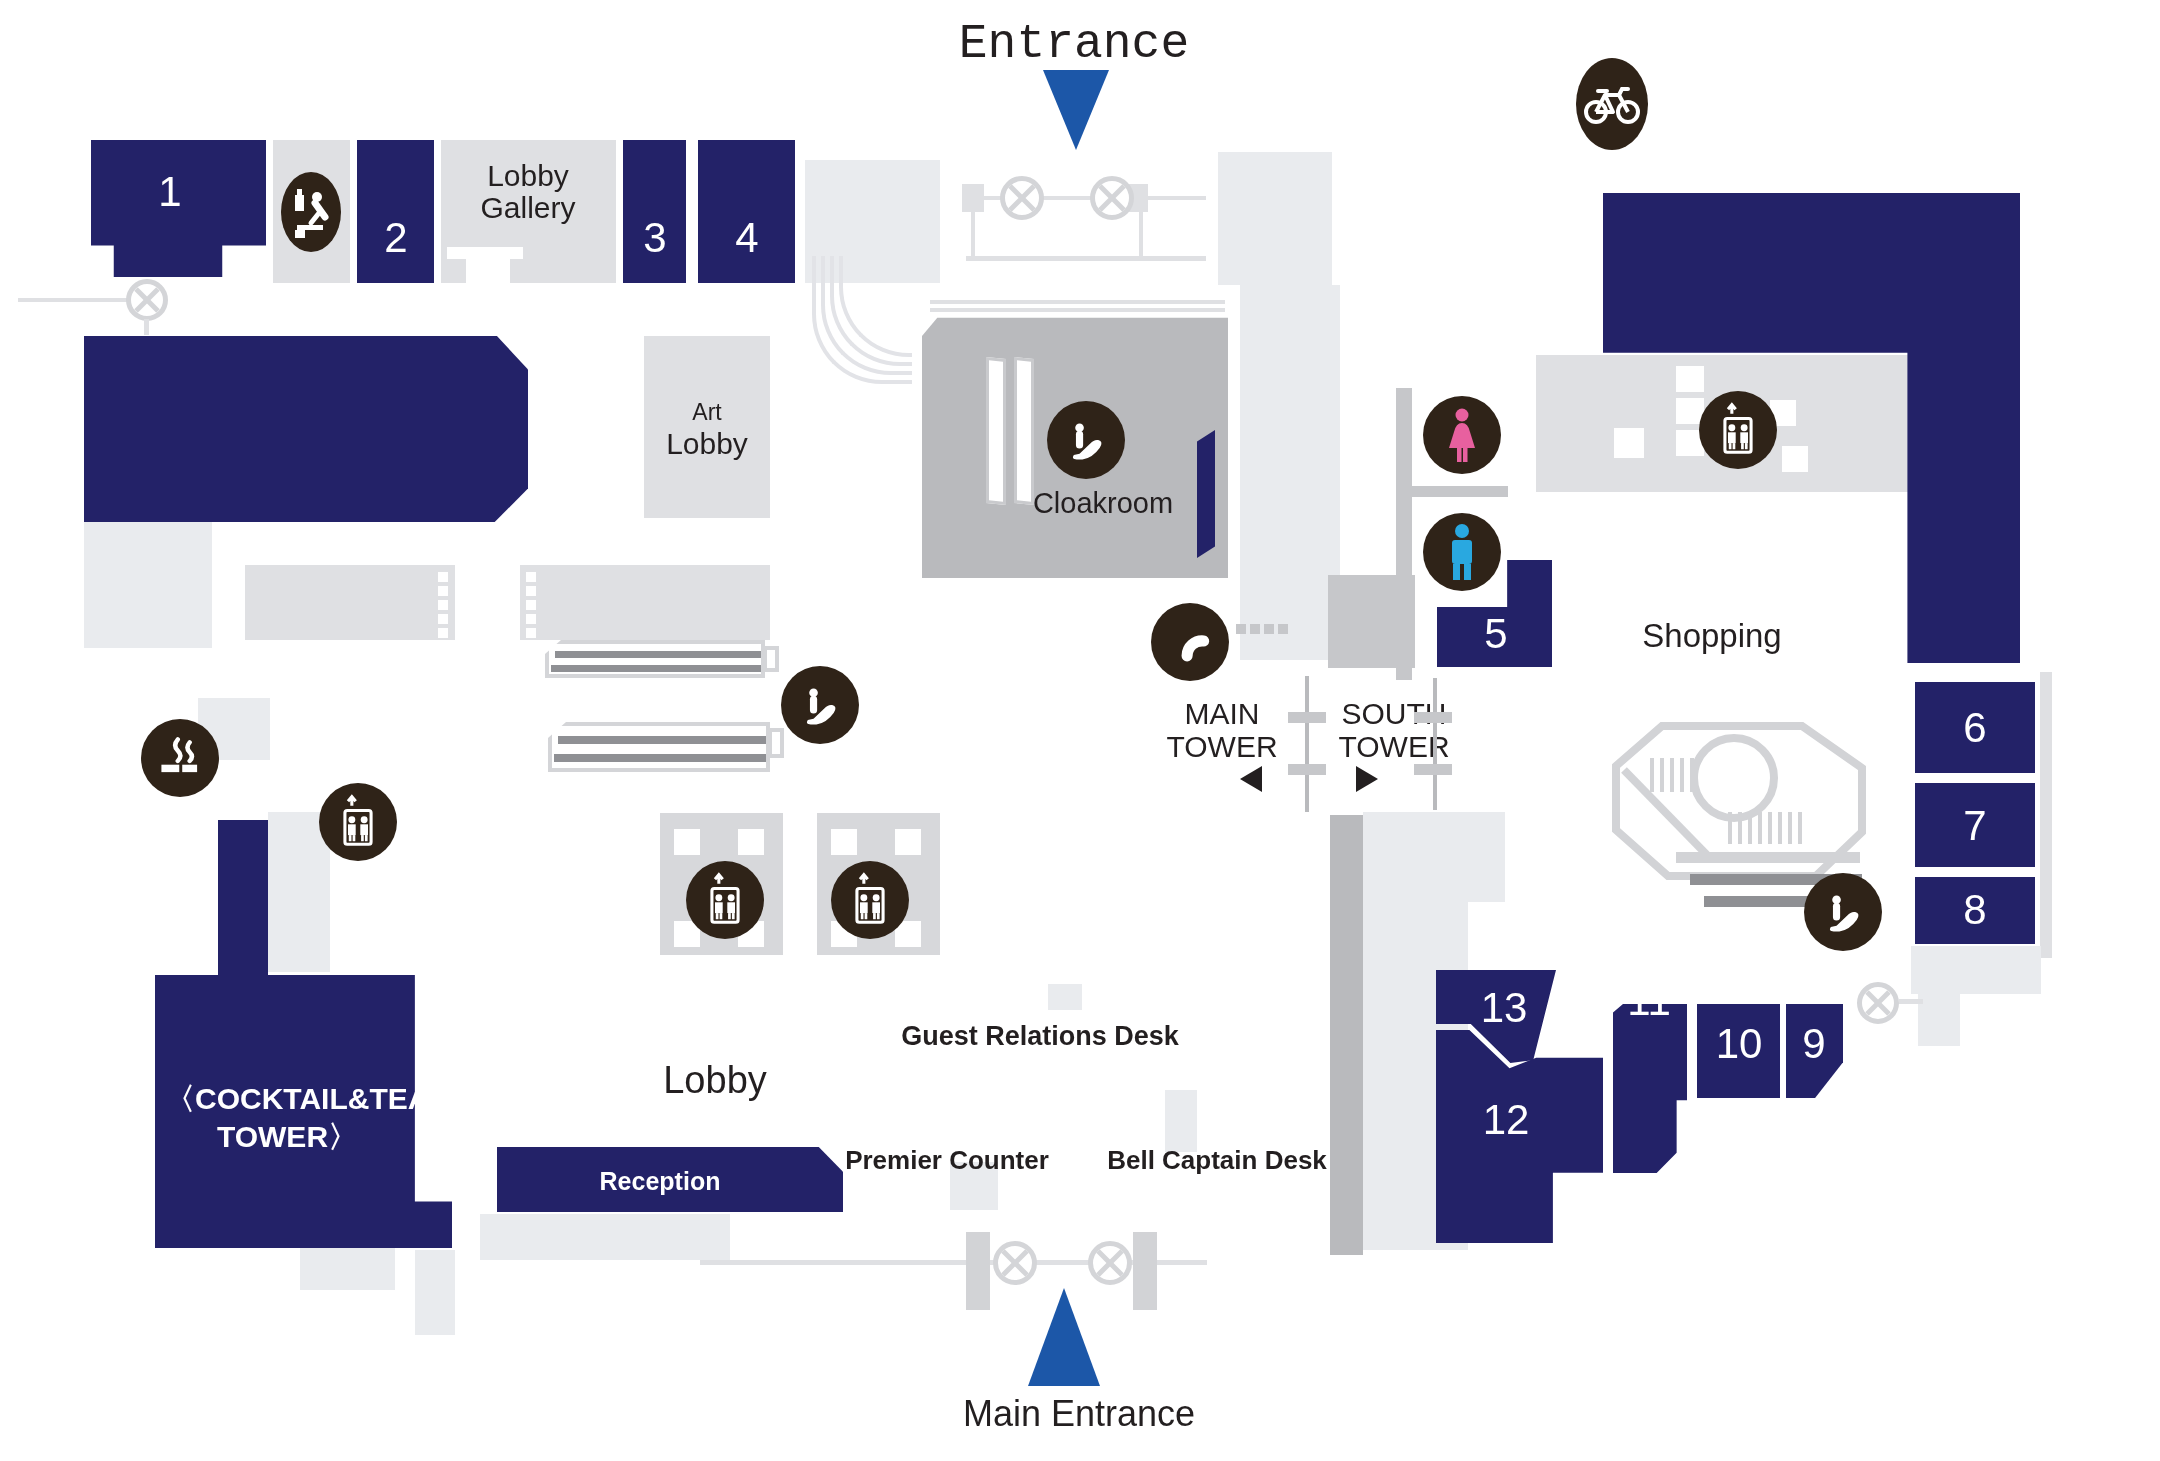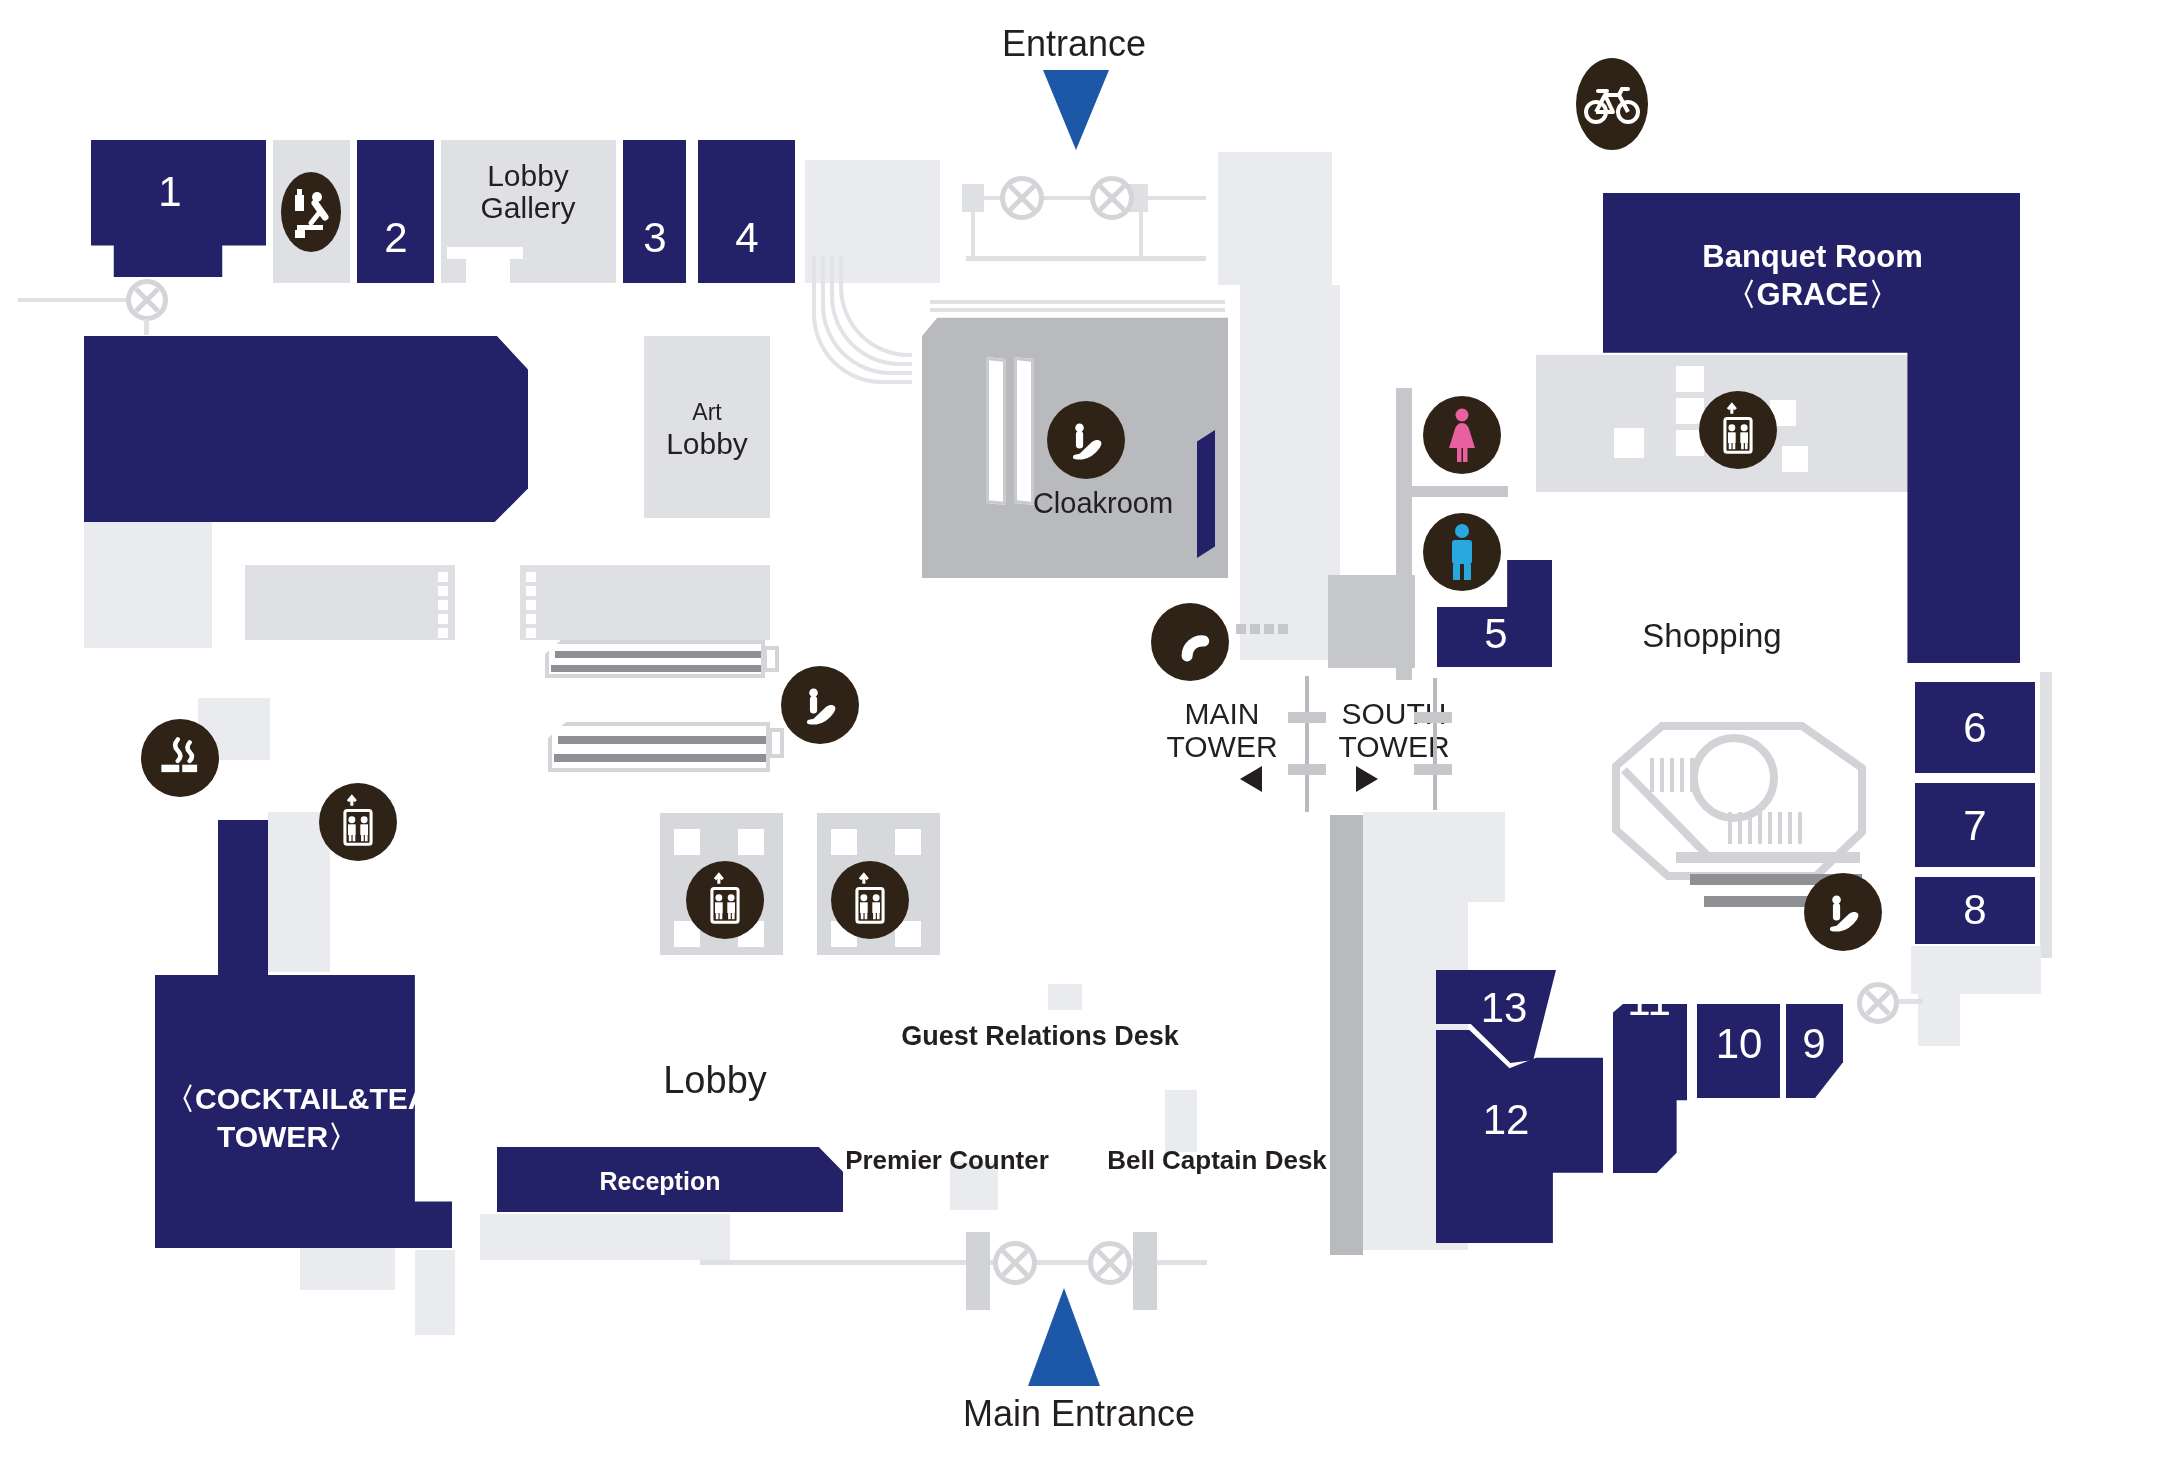--- a/index.html
+++ b/index.html
@@ -95,21 +95,21 @@
 
   <div class="abs s2" style="left:2040px;top:672px;width:12px;height:286px;"></div>
   <div class="abs s1" style="left:1911px;top:946px;width:130px;height:48px;"></div>
   <div class="abs s1" style="left:1918px;top:968px;width:42px;height:78px;"></div>
 
   <div class="abs s5" style="left:1236px;top:624px;width:10px;height:10px;"></div>
   <div class="abs s5" style="left:1250px;top:624px;width:10px;height:10px;"></div>
   <div class="abs s5" style="left:1264px;top:624px;width:10px;height:10px;"></div>
   <div class="abs s5" style="left:1278px;top:624px;width:10px;height:10px;"></div>
 
-  <div class="abs lbl" style="left:1074px;top:44px;font-size:36px;">Entrance</div>
+  <div class="abs lbl" style="left:1074px;top:44px;font-size:48px;font-family:Liberation Mono, monospace;">Entrance</div>
   <div class="abs" style="left:1043px;top:70px;width:66px;height:80px;background:var(--blue);clip-path:polygon(0 0,100% 0,50% 100%);"></div>
   <div class="abs s2" style="left:966px;top:196px;width:240px;height:4px;"></div>
   <div class="abs s2" style="left:962px;top:184px;width:22px;height:28px;"></div>
   <div class="abs s2" style="left:1126px;top:184px;width:22px;height:28px;"></div>
   <div class="abs door" style="left:1000px;top:176px;width:44px;height:44px;">
     <svg width="34" height="34" viewBox="0 0 34 34">
         <line x1="5" y1="5" x2="29" y2="29" stroke="#d4d5d8" stroke-width="5"></line>
         <line x1="29" y1="5" x2="5" y2="29" stroke="#d4d5d8" stroke-width="5"></line>
       </svg>
   </div>
@@ -187,24 +187,20 @@
     <svg width="56" height="56" viewBox="0 0 78 78" fill="none">
       <circle cx="30" cy="22" r="6" fill="#fff"></circle>
       <path d="M30,31 L30,46" stroke="#fff" stroke-width="10" stroke-linecap="round"></path>
       <path d="M22,60 Q18,66 26,66 L34,66 Q48,64 58,50 Q64,41 56,39 Q50,38 45,44 L30,58" fill="#fff"></path>
     </svg>
   </div>
   <div class="abs lbl" style="left:1103px;top:503px;font-size:29px;">Cloakroom</div>
   <div class="abs navy" style="left:1197px;top:430px;width:18px;height:128px;clip-path:polygon(0 9%,100% 0,100% 91%,0 100%);"></div>
 
   <div class="abs navy" style="left:1603px;top:193px;width:417px;height:470px;clip-path:polygon(0 0,100% 0,100% 100%,73% 100%,73% 34%,0 34%);"></div>
-  <div class="abs wlbl" style="left:1640px;top:238px;width:345px;font-size:31px;line-height:38px;">
-    <div>Banquet Room</div>
-    <div>〈GRACE〉</div>
-  </div>
   <div class="abs icon" style="left:1699px;top:391px;width:78px;height:78px;display:flex;align-items:center;justify-content:center;">
     <svg width="60" height="64" viewBox="0 0 78 82" fill="none">
       <path d="M31,20 V8 M26,14 l5,-6 l5,6" stroke="#fff" stroke-width="4"></path>
       <path d="M47,8 V20 M42,14 l5,6 l5,-6" stroke="#fff" stroke-width="4" transform="translate(0,-14) scale(1,-1) translate(0,-14)"></path>
       <rect x="22" y="26" width="34" height="44" rx="3" stroke="#fff" stroke-width="4"></rect>
       <circle cx="31" cy="38" r="4.5" fill="#fff"></circle>
         <circle cx="47" cy="38" r="4.5" fill="#fff"></circle>
       <rect x="26" y="44" width="10" height="14" fill="#fff"></rect>
         <rect x="42" y="44" width="10" height="14" fill="#fff"></rect>
       <rect x="27" y="58" width="3.5" height="8" fill="#fff"></rect>

